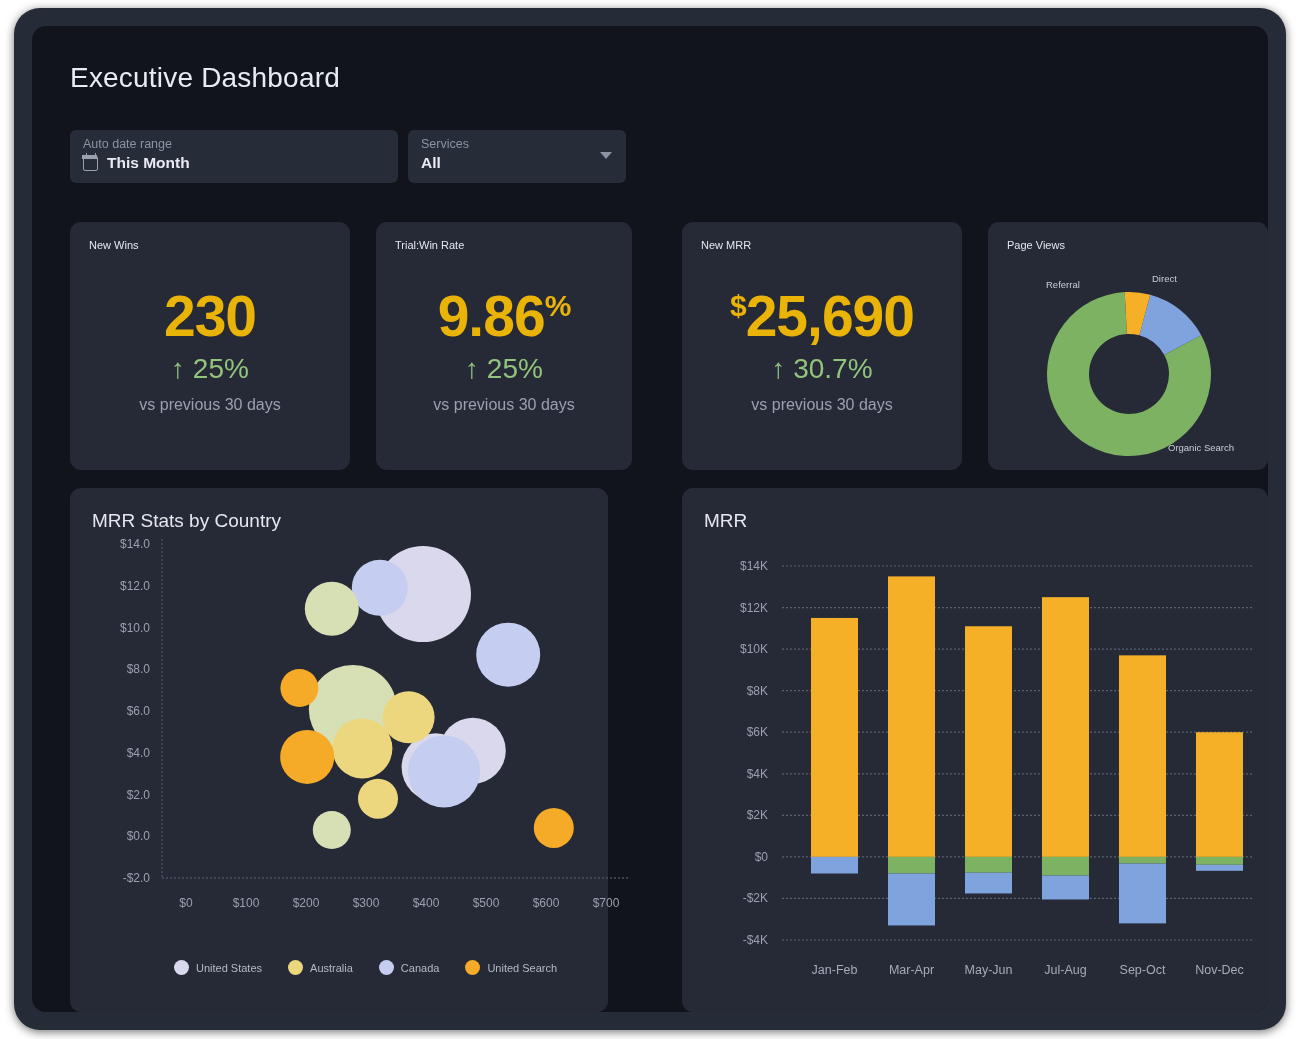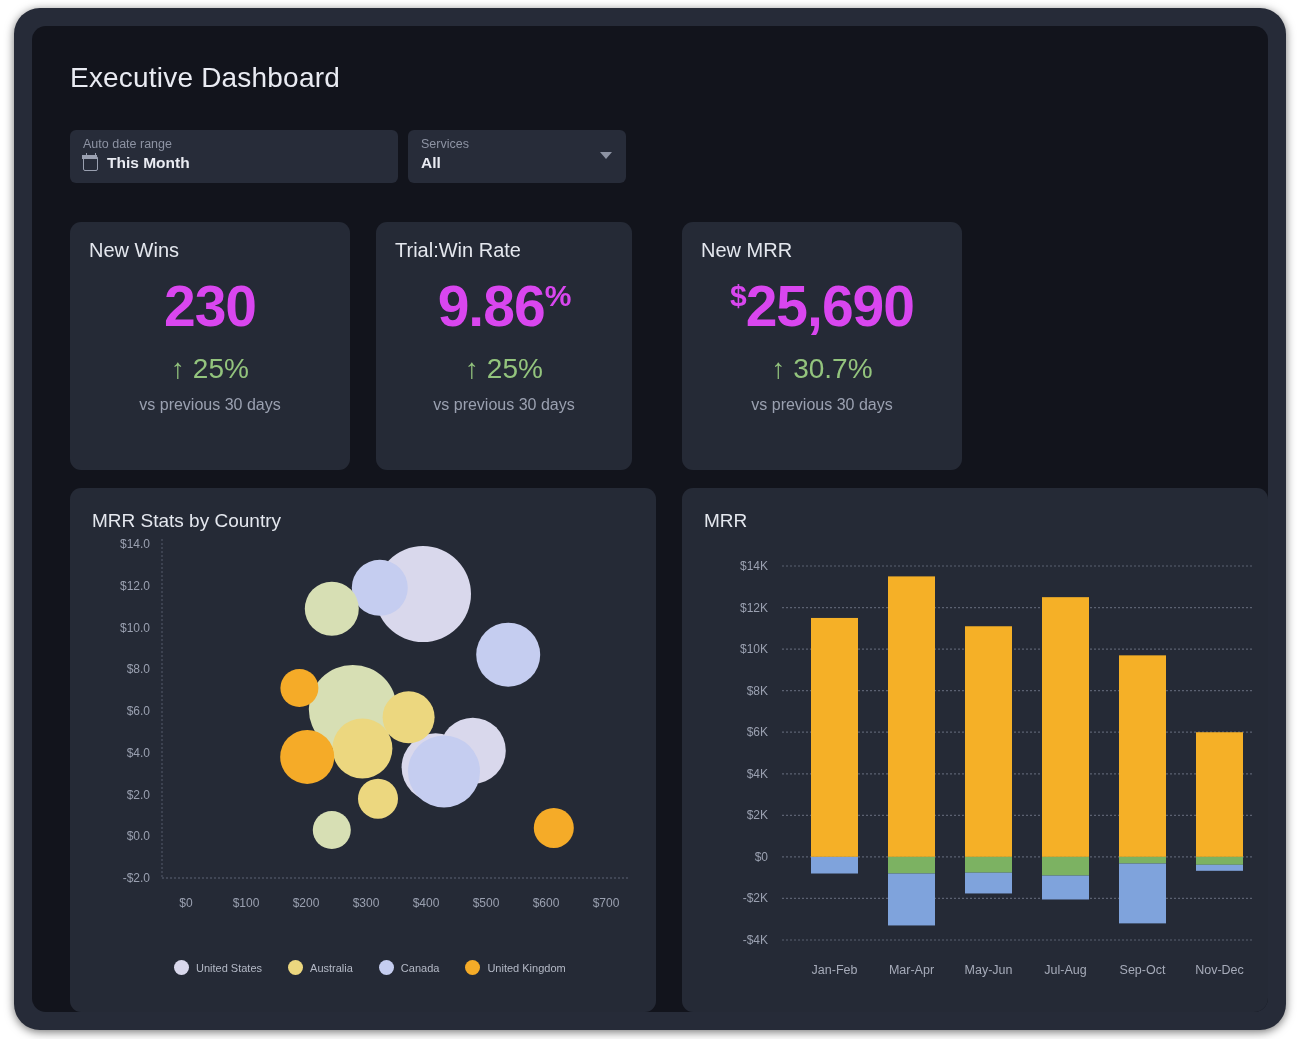--- a/index.html
+++ b/index.html
@@ -73,32 +73,32 @@
   }
 
   
   .card {
     position: absolute;
     background: #252a36;
     border-radius: 11px;
   }
   .card-title {
     position: absolute; left: 19px; top: 17px;
-    font-size: 20px; color: #e4e7ee;
+    font-size: 11px; color: #e4e7ee;
   }
   .kpi { top: 196px; height: 248px; }
   #card-new-wins      { left: 38px;  width: 280px; }
   #card-trial-win     { left: 344px; width: 256px; }
   #card-new-mrr       { left: 650px; width: 280px; }
   #card-page-views    { left: 956px; width: 280px; }
 
   .kpi-value {
-    position: absolute; width: 100%; top: 56px;
+    position: absolute; width: 100%; top: 66px;
     text-align: center;
-    font-size: 57px; font-weight: bold; color: #d946ef;
+    font-size: 57px; font-weight: bold; color: #eab308;
     letter-spacing: -1px; line-height: 1;
   }
   .kpi-value .sup { font-size: 30px; vertical-align: super; font-weight: bold; }
   .kpi-value .pre { font-size: 30px; vertical-align: super; font-weight: bold; }
   .kpi-delta {
     position: absolute; width: 100%; top: 131px;
     text-align: center;
     font-size: 28px; color: #93c47d; font-weight: 300;
   }
   .kpi-sub {
@@ -108,21 +108,21 @@
   }
 
   
   #donut-wrap { position: absolute; left: 0; top: 0; width: 280px; height: 248px; }
   .donut-label { position: absolute; font-size: 9.5px; color: #c9cdd8; white-space: nowrap; }
   #lbl-referral { left: 58px;  top: 57px; }
   #lbl-direct   { left: 164px; top: 51px; }
   #lbl-organic  { left: 180px; top: 220px; }
 
   
-  #panel-bubble { left: 38px;  top: 462px; width: 586px; height: 524px; }
+  #panel-bubble { left: 38px;  top: 462px; width: 538px; height: 524px; }
   #panel-bars   { left: 650px; top: 462px; width: 586px; height: 524px; }
   .panel-title {
     position: absolute; left: 22px; top: 22px;
     font-size: 19px; color: #e4e7ee;
   }
   .tick-label { font-size: 12px;   fill: #9aa0b0; font-family: "Liberation Sans", sans-serif; }
   .cat-label  { font-size: 12.5px; fill: #a6abb9; font-family: "Liberation Sans", sans-serif; }
 
   
   #bubble-legend {
@@ -173,20 +173,35 @@
 
     <div class="card kpi" id="card-new-mrr">
       <div class="card-title">New MRR</div>
       <div class="kpi-value">
         <span class="pre">$</span><span>25,690</span>
       </div>
       <div class="kpi-delta">↑ 30.7%</div>
       <div class="kpi-sub">vs previous 30 days</div>
     </div>
 
+    <div class="card kpi" id="card-page-views">
+      <div class="card-title">Page Views</div>
+      <div id="donut-wrap">
+        <svg width="280" height="248" viewBox="0 0 280 248">
+          <g id="donut-slices">
+              <path d="M 162.2231616984067 72.7940822442964 A 82 82 0 0 1 213.26688306932937 113.25083728073757 L 176.25213808259969 133.09796940523785 A 40 40 0 0 0 151.35276180410082 113.36296694843728 Z" fill="#7FA3DC"></path>
+              <path d="M 213.26688306932937 113.25083728073757 A 82 82 0 1 1 136.70845158807856 70.11237815012494 L 138.90656175028224 112.05481860981705 A 40 40 0 1 0 176.25213808259969 133.09796940523785 Z" fill="#7CB262"></path>
+              <path d="M 136.70845158807856 70.11237815012494 A 82 82 0 0 1 162.22316169840667 72.79408224429639 L 151.35276180410082 113.36296694843726 A 40 40 0 0 0 138.90656175028224 112.05481860981705 Z" fill="#F5B027"></path>
+            </g>
+        </svg>
+        <span class="donut-label" id="lbl-referral">Referral</span>
+        <span class="donut-label" id="lbl-direct">Direct</span>
+        <span class="donut-label" id="lbl-organic">Organic Search</span>
+      </div>
+    </div>
 
     <div class="card" id="panel-bubble">
       <div class="panel-title">MRR Stats by Country</div>
       <svg id="bubble-svg" width="586" height="440" viewBox="0 0 586 440" style="position:absolute;left:0;top:48px">
           <line x1="92" y1="3" x2="92" y2="342" stroke="#4a5060" stroke-width="1.3" stroke-dasharray="2 2"></line>
           <line x1="92" y1="342" x2="560" y2="342" stroke="#4a5060" stroke-width="1.3" stroke-dasharray="2 2"></line>
           <text x="80" y="346" text-anchor="end" class="tick-label">-$2.0</text>
           <text x="80" y="304.25" text-anchor="end" class="tick-label">$0.0</text>
           <text x="80" y="262.5" text-anchor="end" class="tick-label">$2.0</text>
           <text x="80" y="220.75" text-anchor="end" class="tick-label">$4.0</text>
@@ -227,21 +242,21 @@
           <div class="legend-item">
             <span class="legend-dot" style="background: rgb(236, 215, 127);"></span>
             <span class="legend-text">Australia</span>
           </div>
           <div class="legend-item">
             <span class="legend-dot" style="background: rgb(197, 205, 240);"></span>
             <span class="legend-text">Canada</span>
           </div>
           <div class="legend-item">
             <span class="legend-dot" style="background: rgb(245, 171, 40);"></span>
-            <span class="legend-text">United Kingdom</span>
+            <span class="legend-text">United Search</span>
           </div>
         </div>
     </div>
 
     <div class="card" id="panel-bars">
       <div class="panel-title">MRR</div>
       <svg id="bars-svg" width="586" height="470" viewBox="0 0 586 470" style="position:absolute;left:0;top:48px">
           <line x1="100" y1="404" x2="572" y2="404" stroke="#5b6171" stroke-width="1.2" stroke-dasharray="2 2"></line>
           <text x="86" y="408" text-anchor="end" class="tick-label">-$4K</text>
           <line x1="100" y1="362.44444444444446" x2="572" y2="362.44444444444446" stroke="#5b6171" stroke-width="1.2" stroke-dasharray="2 2"></line>

